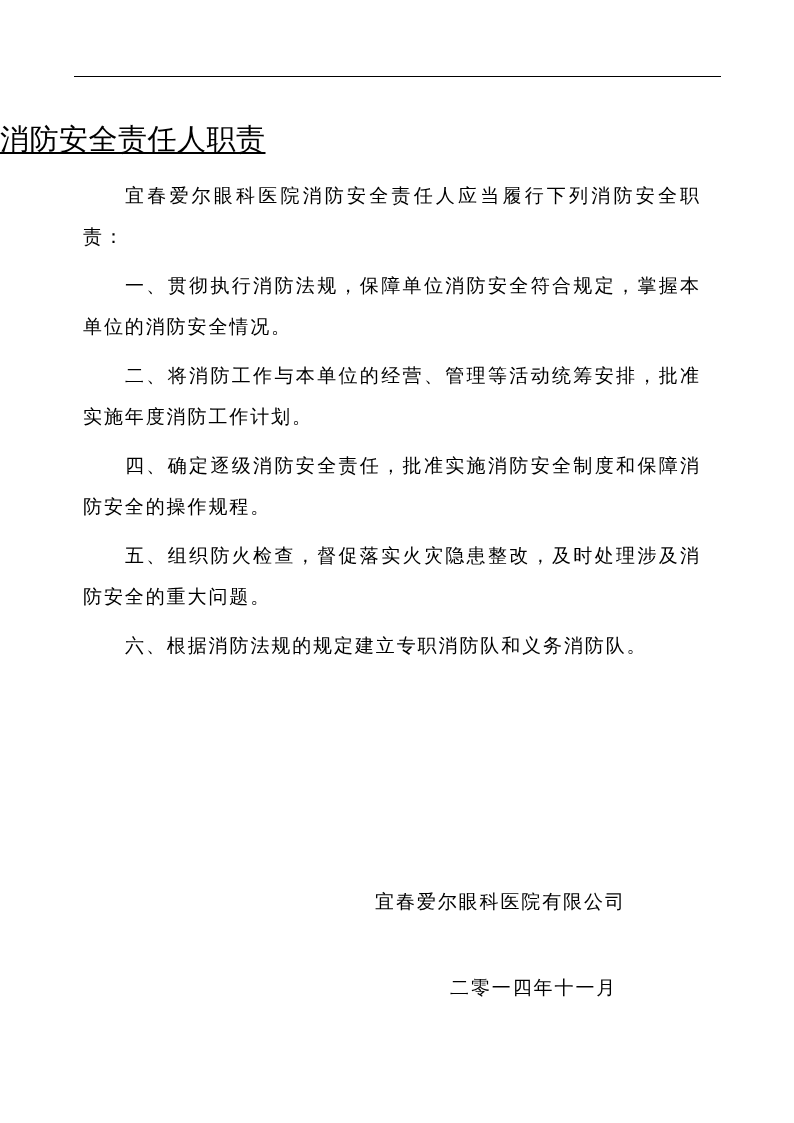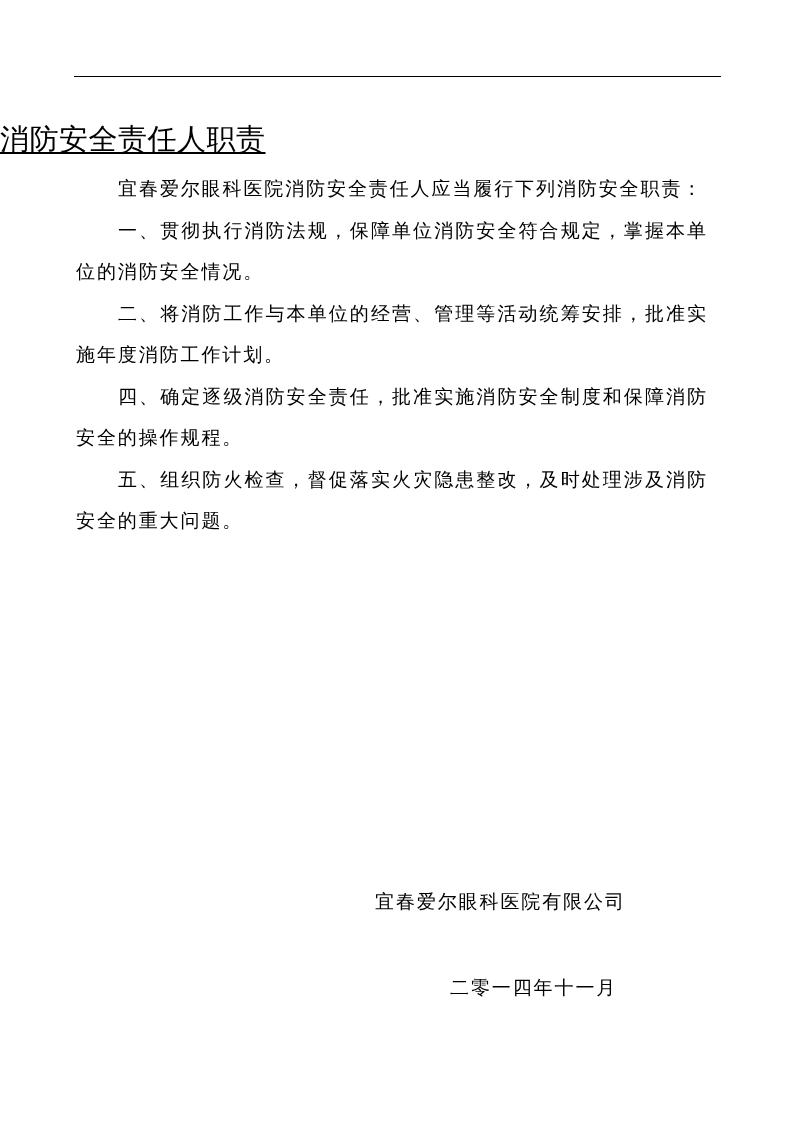--- a/index.html
+++ b/index.html
@@ -42,21 +42,21 @@
     .body-text {
       position: absolute;
       left: 75px;
       top: 167px;
       width: 634px;
       font-size: 19px;
       line-height: 41px;
       letter-spacing: 1.9px;
     }
     .para {
-      margin: 1px;
+      margin: 8px;
       text-indent: 42px;
       text-align: justify;
       word-break: break-all;
     }
     .signature {
       position: absolute;
       font-size: 19px;
       letter-spacing: 1.9px;
       white-space: nowrap;
       line-height: 24px;
@@ -78,16 +78,17 @@
 <div class="title">
   <span>消防安全责任人职责</span>
 </div>
 
 <div class="body-text">
   <p class="para">宜春爱尔眼科医院消防安全责任人应当履行下列消防安全职责：</p>
   <p class="para">一、贯彻执行消防法规，保障单位消防安全符合规定，掌握本单位的消防安全情况。</p>
   <p class="para">二、将消防工作与本单位的经营、管理等活动统筹安排，批准实施年度消防工作计划。</p>
   <p class="para">四、确定逐级消防安全责任，批准实施消防安全制度和保障消防安全的操作规程。</p>
   <p class="para">五、组织防火检查，督促落实火灾隐患整改，及时处理涉及消防安全的重大问题。</p>
+  <p class="para">六、根据消防法规的规定建立专职消防队和义务消防队。</p>
 </div>
 
 <div class="signature sig-company">宜春爱尔眼科医院有限公司</div>
 <div class="signature sig-date">二零一四年十一月</div>
 
 </body></html>

